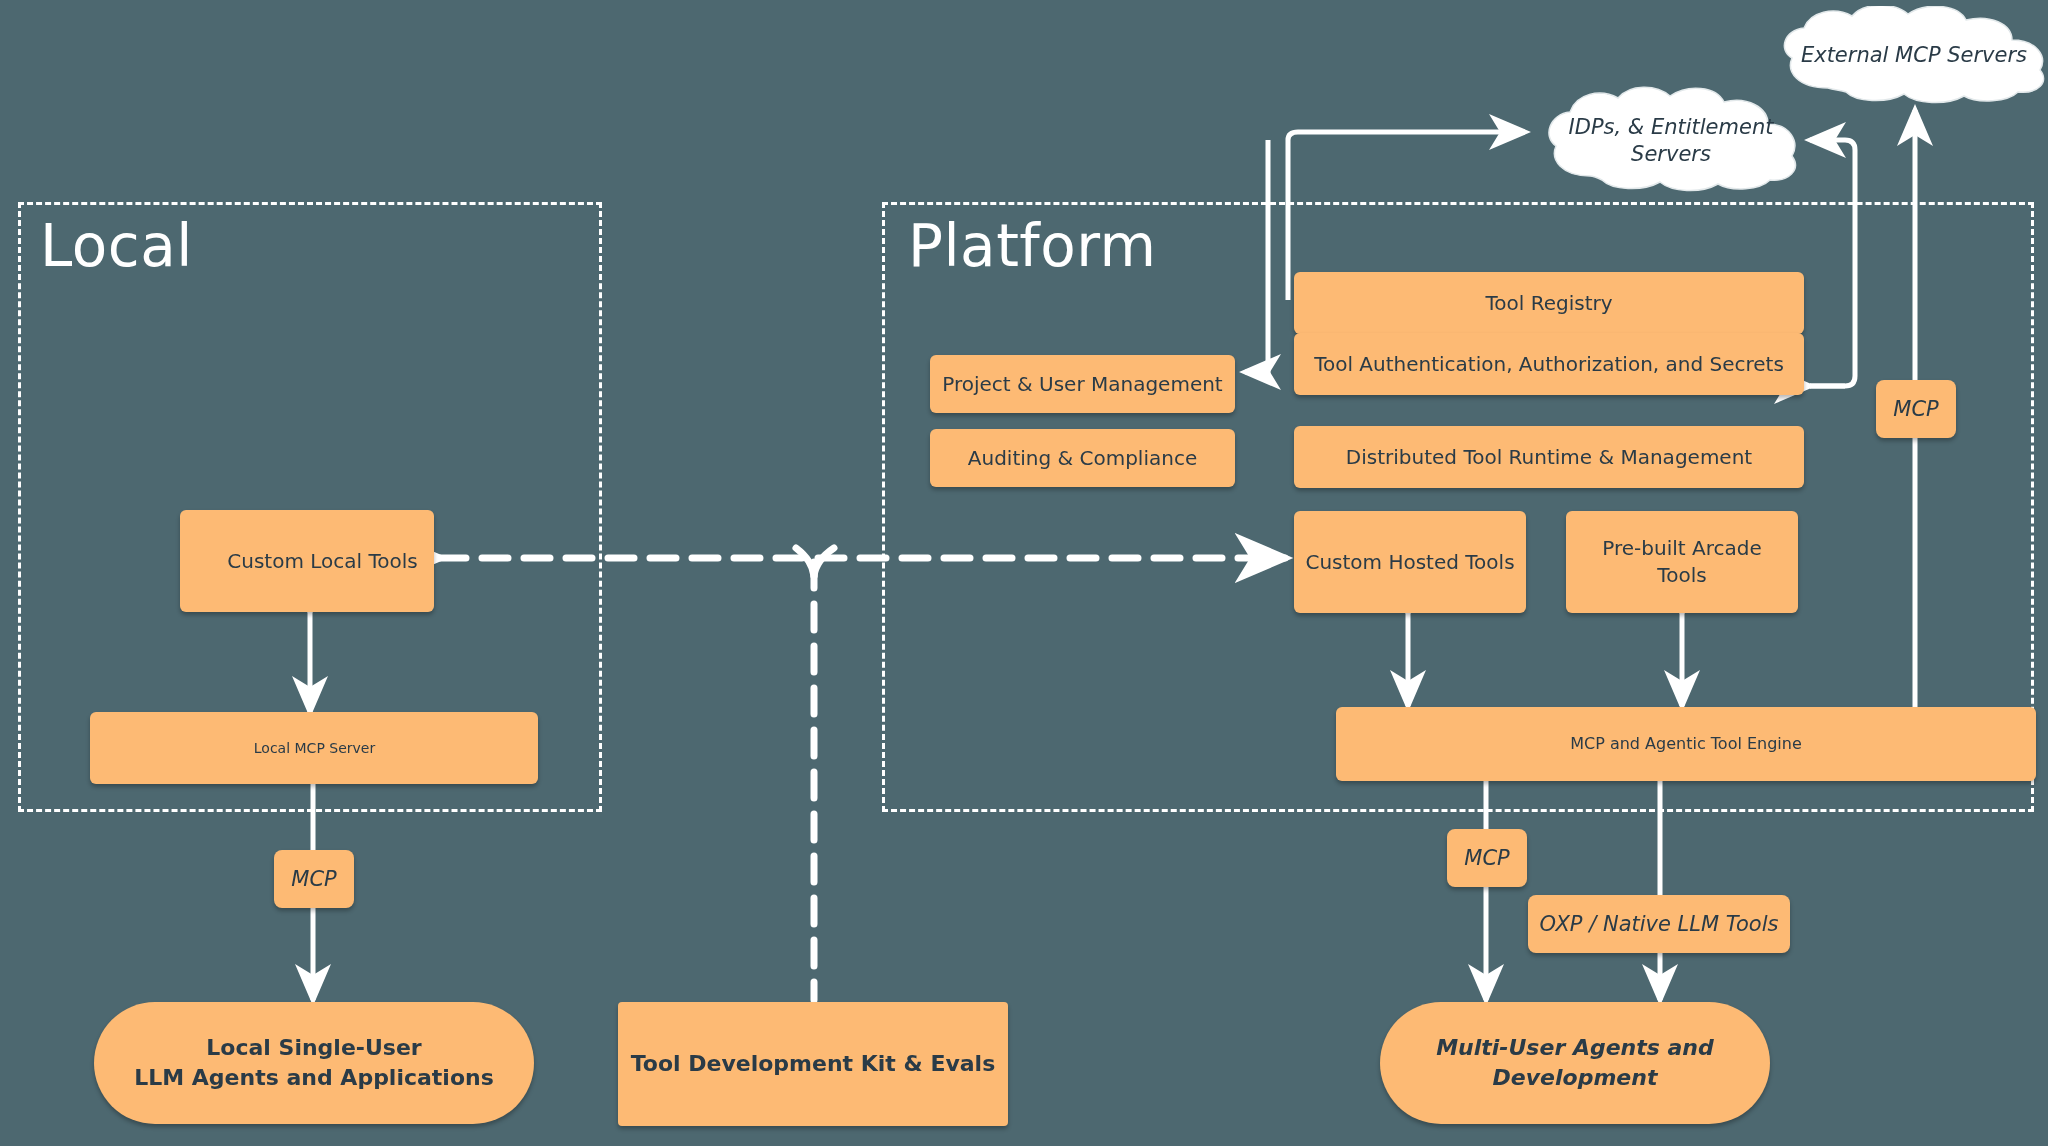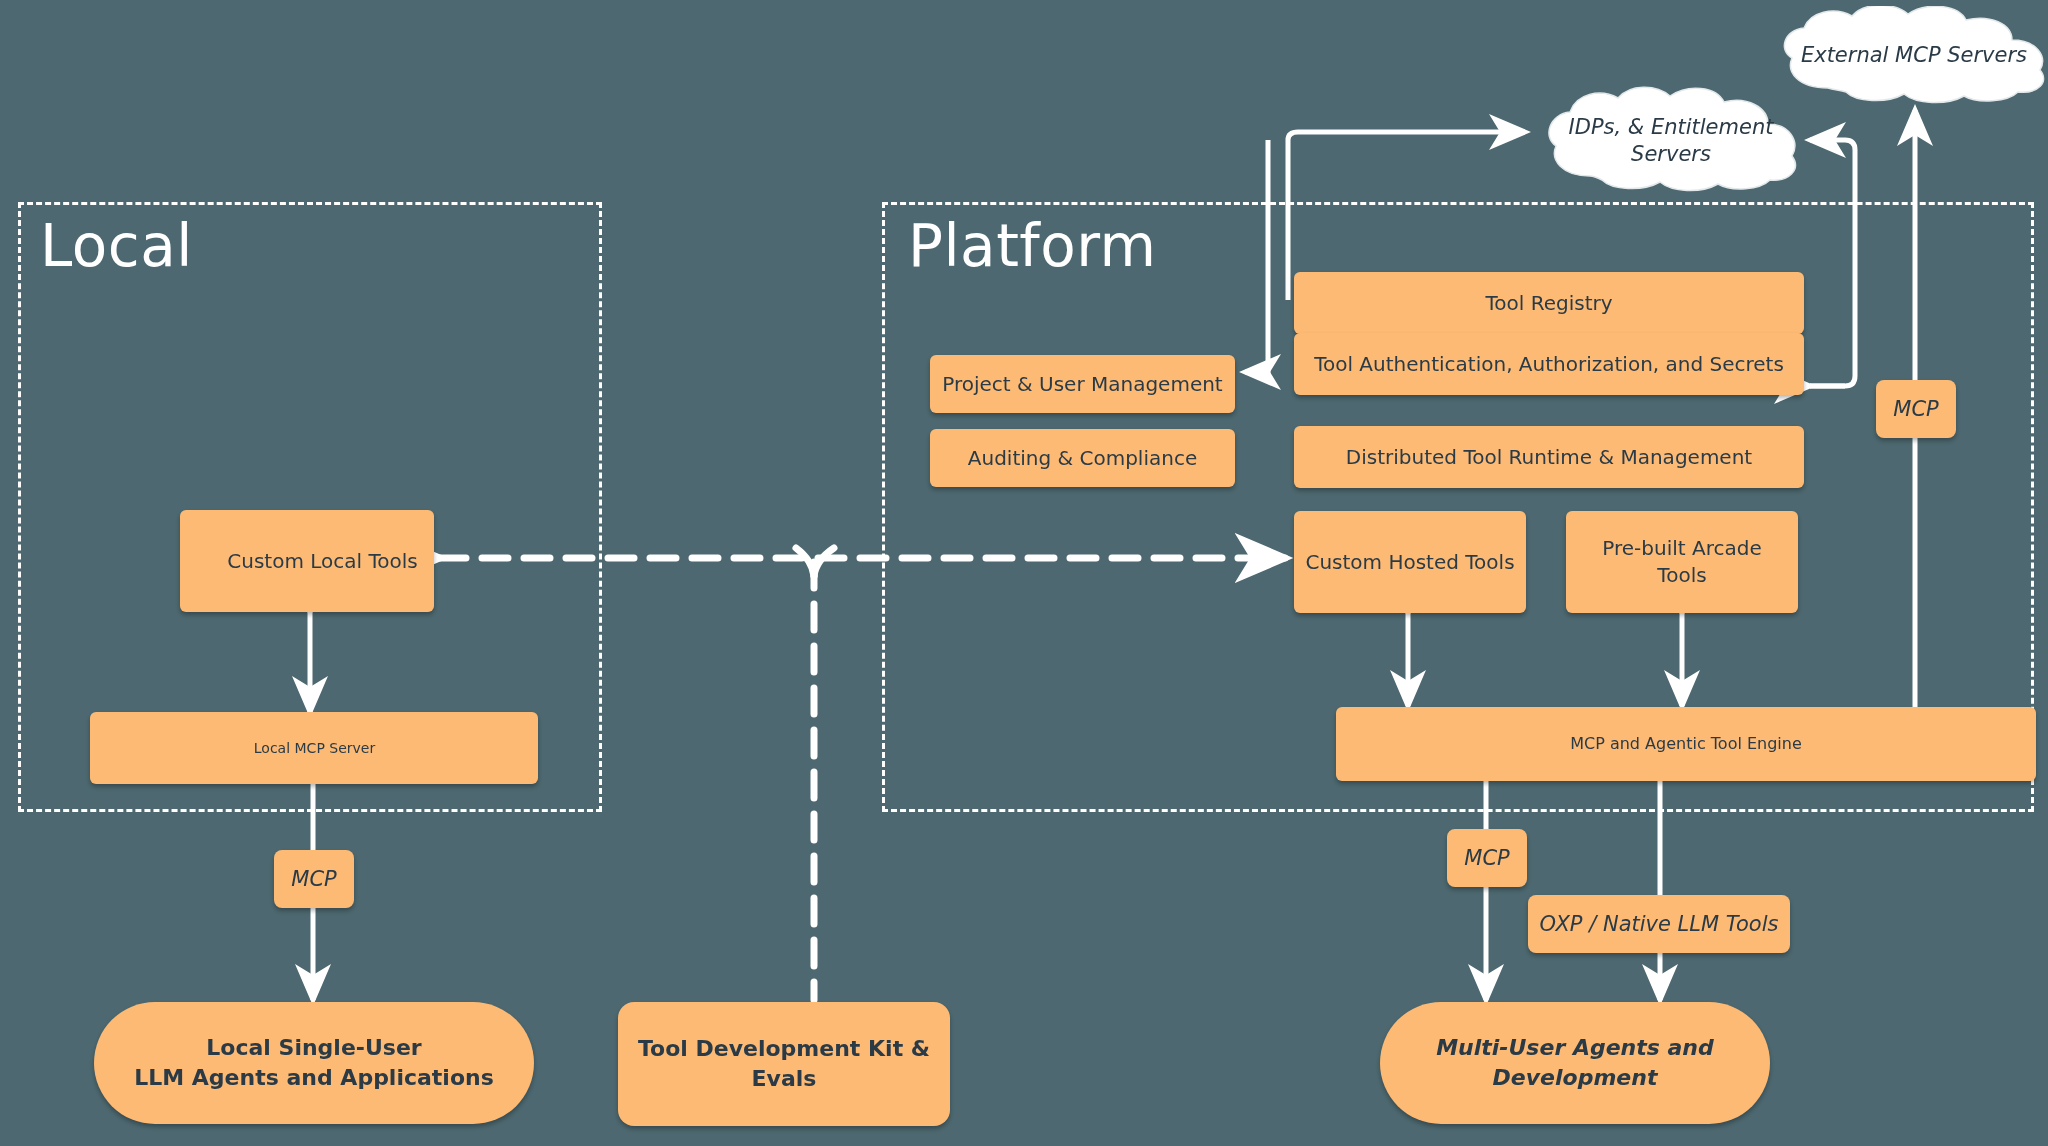--- a/index.html
+++ b/index.html
@@ -200,20 +200,20 @@
   <div class="node label-italic" style="left:274px; top:850px; width:80px; height:58px;">MCP</div>
   <div class="node label-italic" style="left:1447px; top:829px; width:80px; height:58px;">MCP</div>
   <div class="node label-italic" style="left:1876px; top:380px; width:80px; height:58px;">MCP</div>
   <div class="node label-italic" style="left:1528px; top:895px; width:262px; height:58px;">OXP / Native LLM Tools</div>
 
   <div class="node pill" style="left:94px; top:1002px; width:440px; height:122px; flex-direction:column;">
     <span>Local Single-User</span>
     <span>LLM Agents and Applications</span>
   </div>
 
-  <div class="node rect-strong" style="left:618px; top:1002px; width:332px; height:124px; border-radius:16px;">Tool Development Kit &amp; Evals</div>
+  <div class="node rect-strong" style="left:618px; top:1002px; width:390px; height:124px; border-radius:4px;">Tool Development Kit &amp; Evals</div>
 
   <div class="node pill" style="left:1380px; top:1002px; width:390px; height:122px; flex-direction:column;font-style:italic;">
     <span>Multi-User Agents and</span>
     <span>Development</span>
   </div>
 
 </div>
 
 </body></html>

